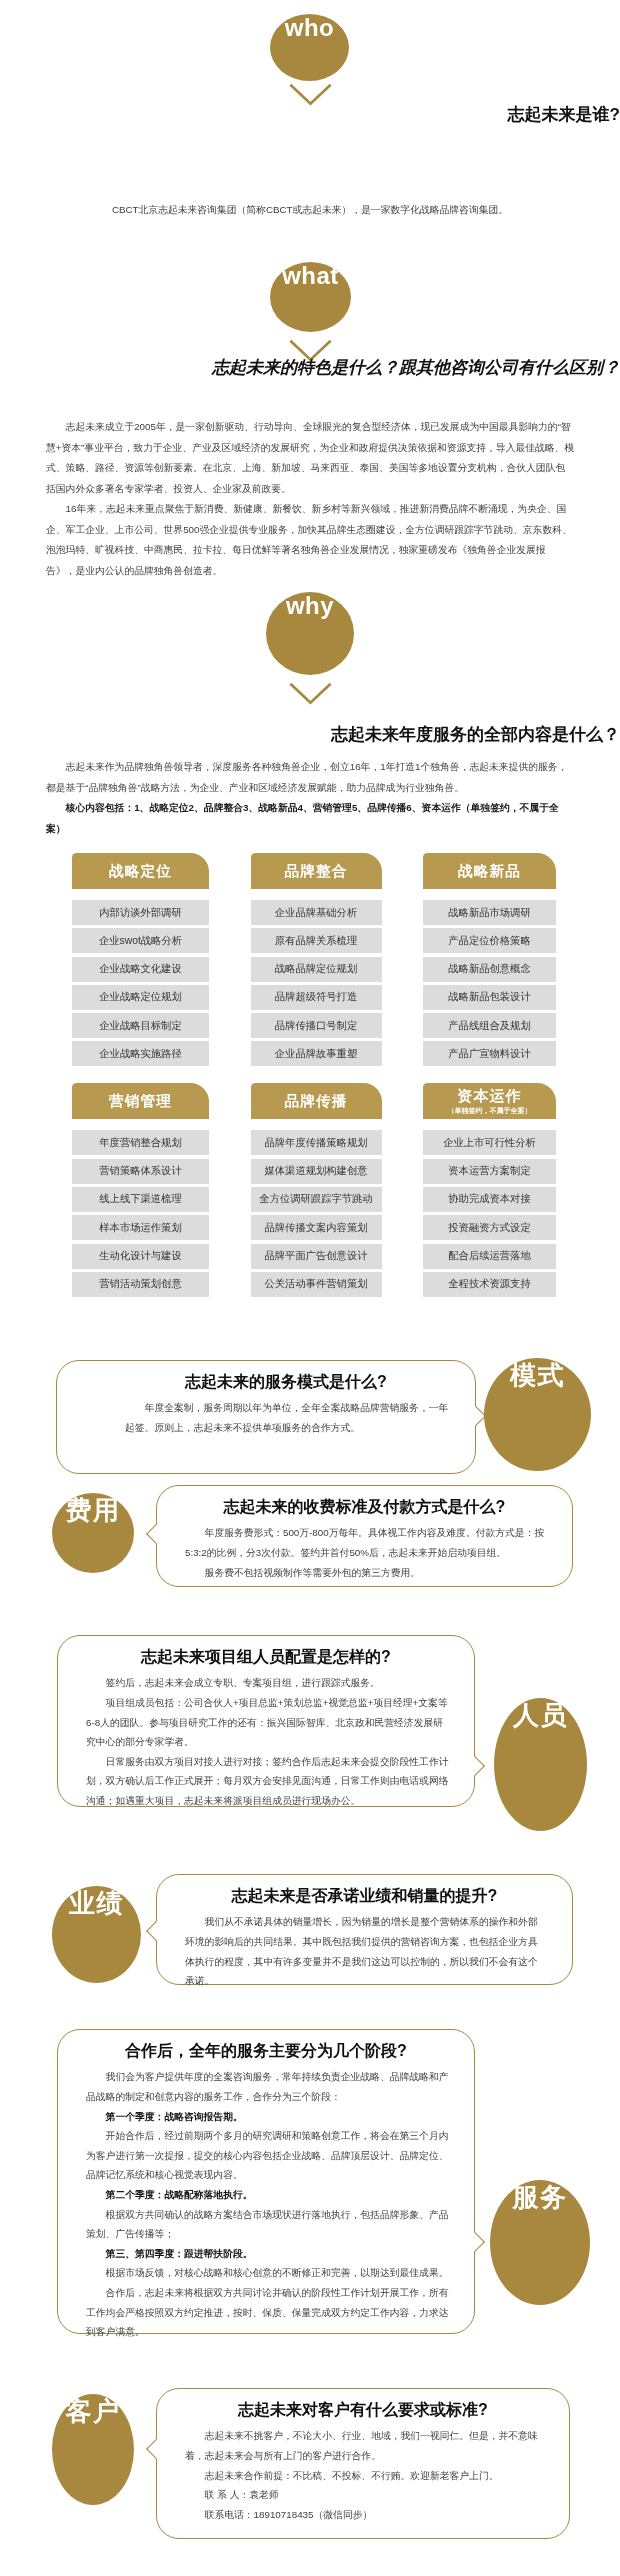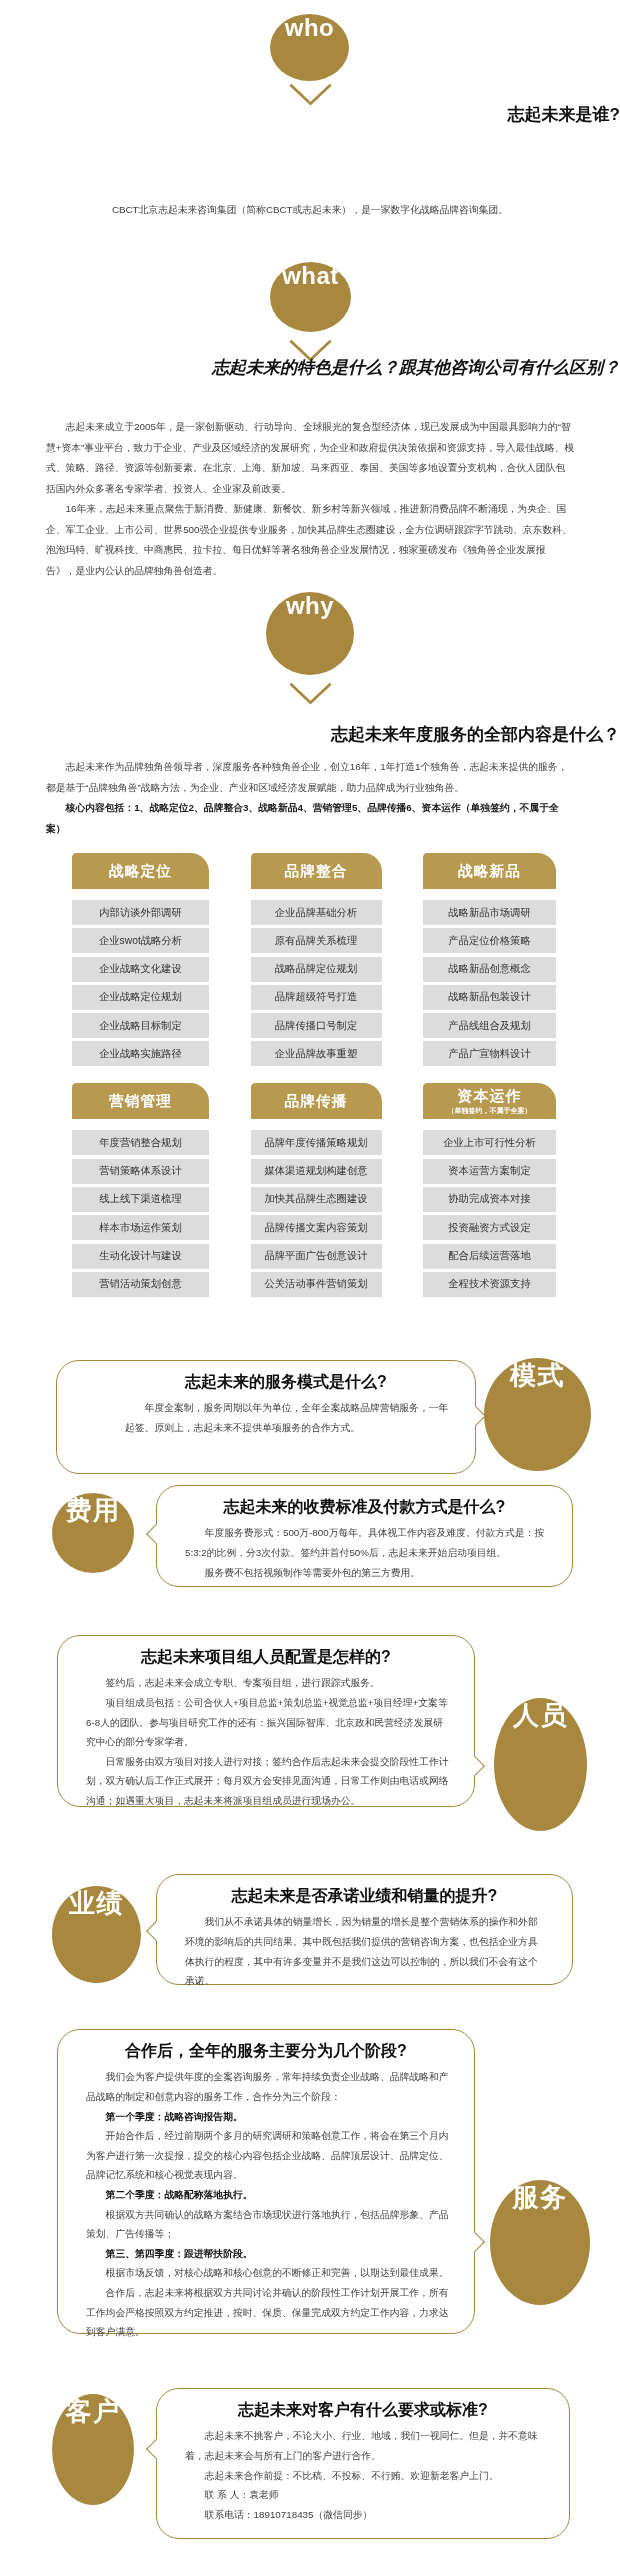--- a/index.html
+++ b/index.html
@@ -144,21 +144,21 @@
         <div class="cell">样本市场运作策划</div>
         <div class="cell">生动化设计与建设</div>
         <div class="cell">营销活动策划创意</div>
       </div>
       <div class="group">
         <div class="ghead">
           <div class="gtitle">品牌传播</div>
         </div>
         <div class="cell">品牌年度传播策略规划</div>
         <div class="cell">媒体渠道规划构建创意</div>
-        <div class="cell">加快其品牌生态圈建设</div>
+        <div class="cell">全方位调研跟踪字节跳动</div>
         <div class="cell">品牌传播文案内容策划</div>
         <div class="cell">品牌平面广告创意设计</div>
         <div class="cell">公关活动事件营销策划</div>
       </div>
       <div class="group">
         <div class="ghead two">
           <div class="gtitle">资本运作</div>
           <div class="gsub">（单独签约，不属于全案）</div>
         </div>
         <div class="cell">企业上市可行性分析</div>

